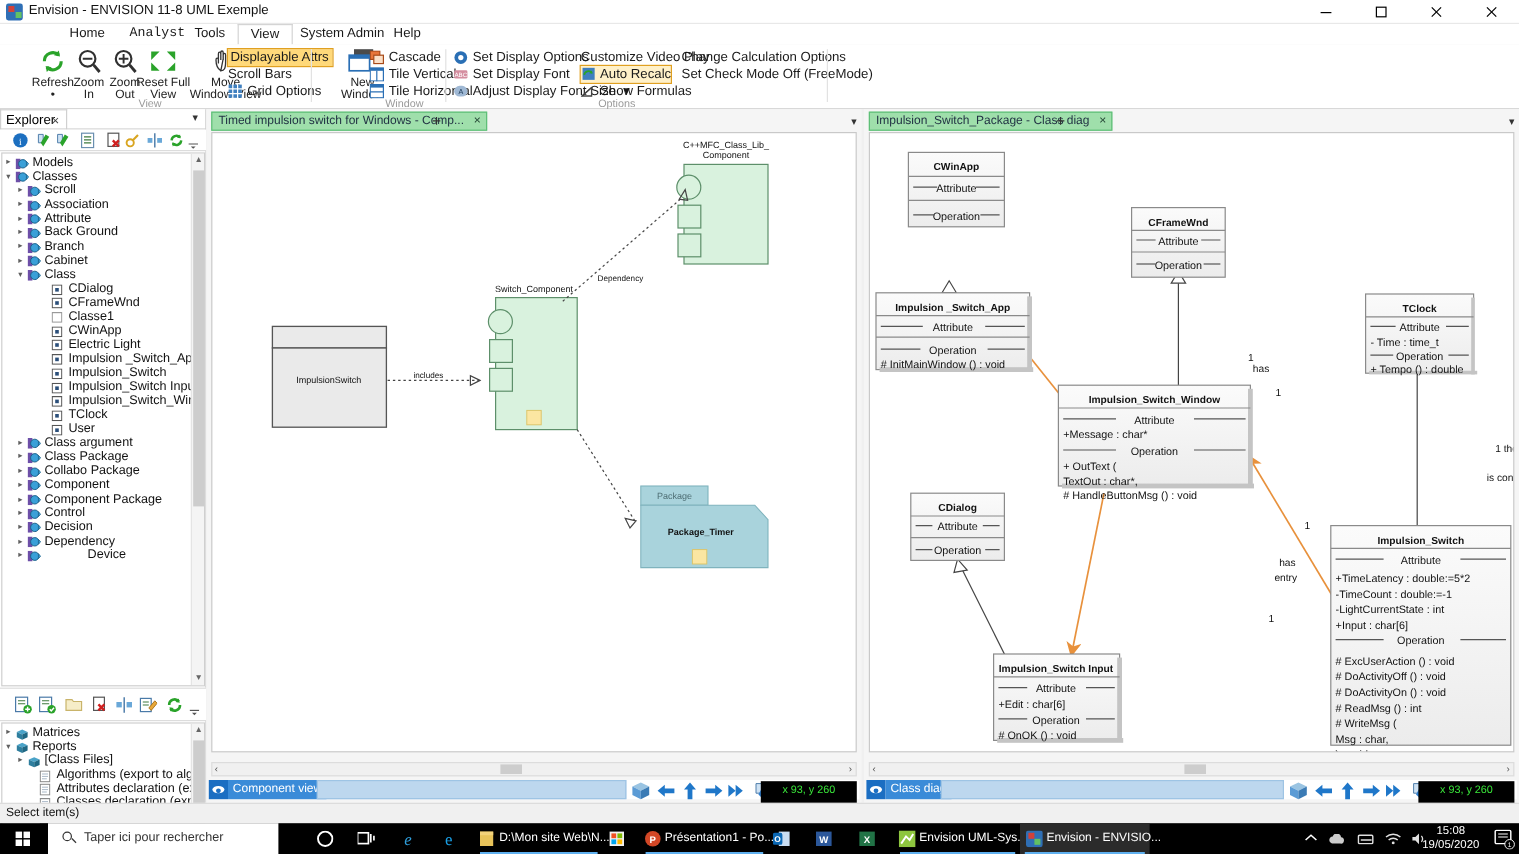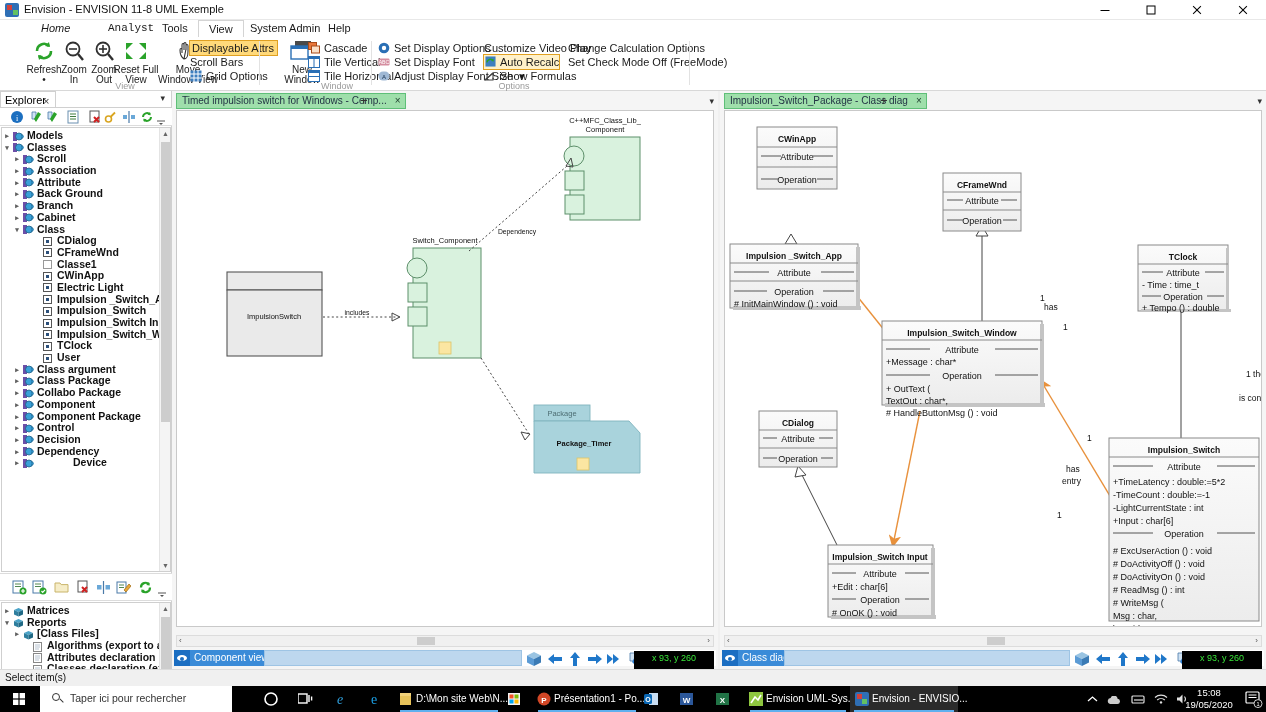--- a/index.html
+++ b/index.html
@@ -60,21 +60,21 @@
   .exp-tabclose { position:absolute; left:42px; top:1px; font-size:11px; color:#444;}
   .exp-hdr-line{ position:absolute; left:0; top:16px; width:172px; height:1px; background:#d0d0d0;}
   .exp-caret { position:absolute; right:6px; top:2px; font-size:9px; color:#333;}
   .exp-toolbar { position:absolute; left:0; top:17px; width:172px; height:18px; background:#fff;
                  border-bottom:1px solid #dcdcdc; }
   .tbtn { position:absolute; top:2px; width:14px; height:14px; }
   .tree { position:absolute; left:1px; width:170px; background:#fff; overflow:hidden;
           border:1px solid #cfcfcf; }
   .tree1 { top:36px; height:445px; }
   .tree2 { top:511px; height:155px; }
-  .trow { position:relative; height:11.7px; line-height:11.7px; font-size:10.5px; white-space:nowrap; color:#111;font-weight:bold;}
+  .trow { position:relative; height:11.7px; line-height:11.7px; font-size:10.5px; white-space:nowrap; color:#111;}
   .trow .exarrow { position:absolute; width:8px; text-align:center; font-size:7px; color:#606060; top:0px;}
   .trow .ticon { position:absolute; width:11px; height:9px; top:1.5px; }
   .trow .tlabel { position:absolute; }
   .vscroll { position:absolute; right:0px; top:0; width:11px; height:100%; background:#f4f4f4; border-left:1px solid #e4e4e4;}
   .vscroll .thumb{ position:absolute; left:1px; width:9px; background:#cdcdcd;}
   .vscroll .av{ position:absolute; left:2px; font-size:7px; color:#666;}
   .exp-sep-toolbar { position:absolute; left:0; top:482px; width:172px; height:28px; background:#fff;
                      border-top:1px solid #dcdcdc; border-bottom:1px solid #dcdcdc;}
 
   
@@ -149,21 +149,21 @@
     <div class="wbtn wclose" style="right:0px;">
         <i></i>
       </div>
   </div>
 
   <div class="ribbon-tabs">
     <div class="appbtn">
       <span class="circ"></span>
         <span class="car"></span>
     </div>
-    <div class="rtab" style="left:31px;font-style:italic;">Home</div>
+    <div class="rtab" style="left:48px;">Home</div>
     <div class="rtab" style="left:98px;font-family:Liberation Mono, monospace;">Analyst</div>
     <div class="rtab" style="left:152px;">Tools</div>
     <div class="rtab active" style="left:198px;">View</div>
     <div class="rtab" style="left:240px;">System Admin</div>
     <div class="rtab" style="left:318px;">Help</div>
   </div>
 
   <div class="ribbon">
 
     <div class="rgroup" style="left:0; width:260px;">

